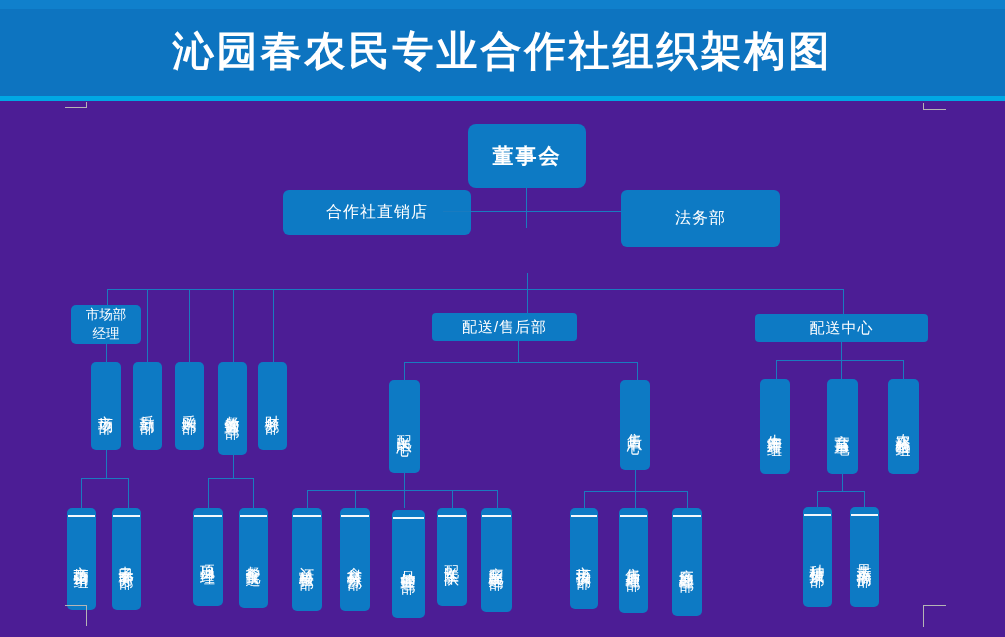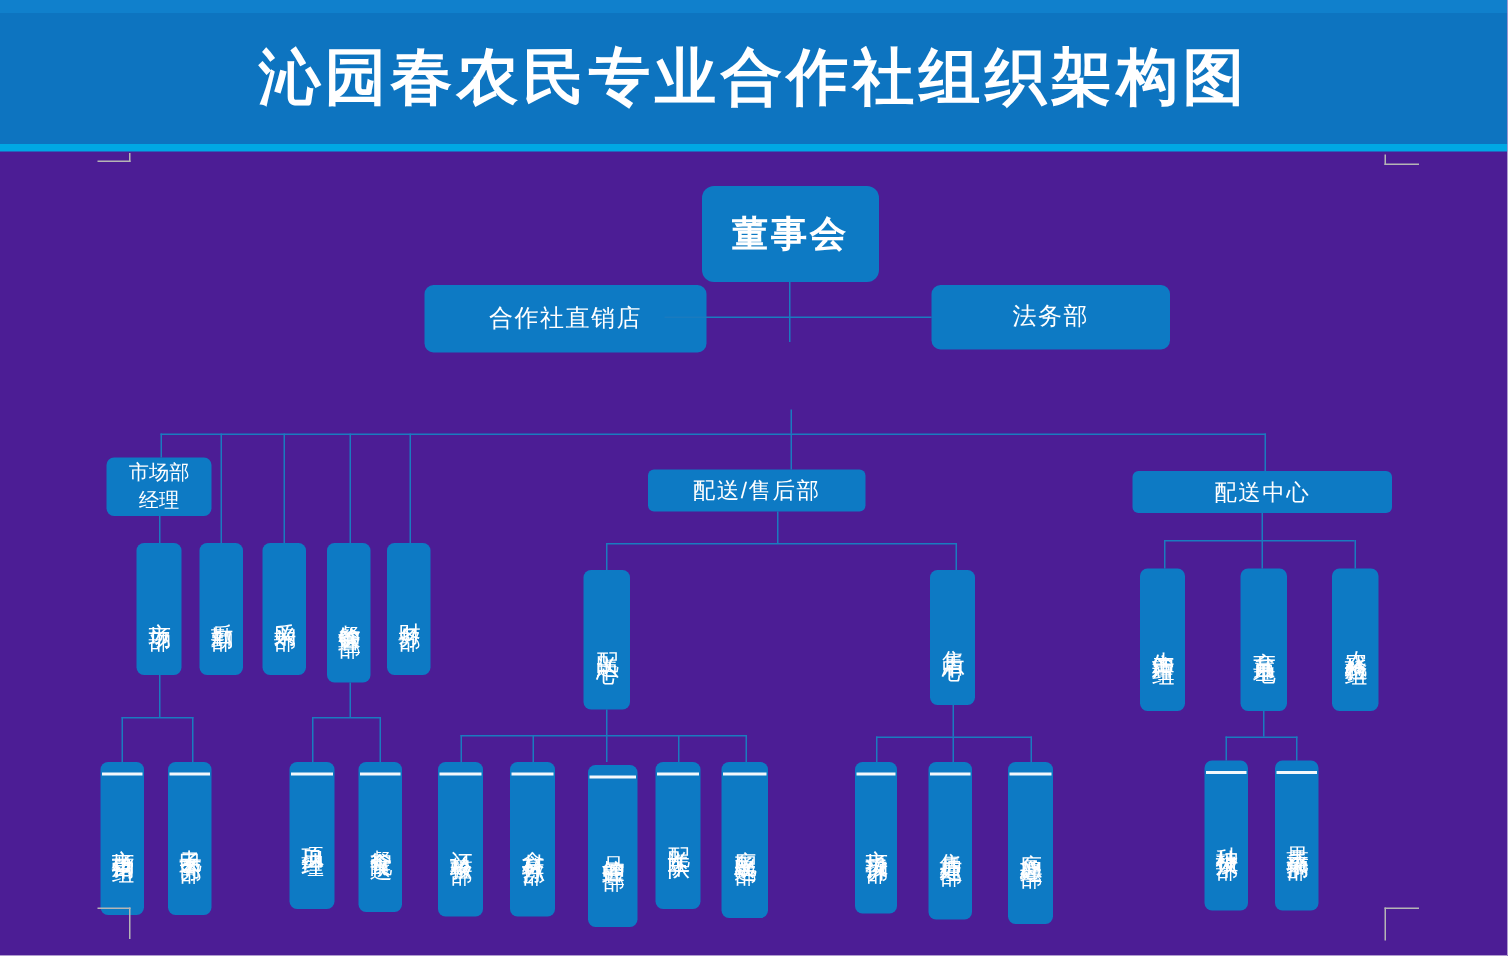--- a/index.html
+++ b/index.html
@@ -21,21 +21,21 @@
   #accent-strip{
     position:absolute;left:0;top:96px;width:1005px;height:5px;background:#00a8e4;
   }
   
   .node{
     position:absolute;background:#0d7ac4;border-radius:6px;color:#ffffff;
     display:flex;align-items:center;justify-content:center;text-align:center;
     box-sizing:border-box;
   }
   .node .nl{display:block;}
-  .node.big{font-size:24px;font-weight:600;letter-spacing:2px;border-radius:8px;}
+  .node.big{font-size:21px;font-weight:600;letter-spacing:2px;border-radius:8px;}
   .node.wide{font-size:16px;letter-spacing:1px;}
   .node.bar{font-size:15px;letter-spacing:1px;border-radius:4px;}
   .node.two{font-size:13.5px;line-height:1.35;border-radius:5px;padding:4px 11px;}
   .node.v{border-radius:5px;font-size:15px;}
   .node.v .nl{
     writing-mode:vertical-rl;text-orientation:upright;letter-spacing:2px;
     line-height:1;
   }
   
   .node.cap::before{
@@ -56,21 +56,21 @@
   </div>
   <div id="accent-strip"></div>
 
   <div class="node big" style="left:468px;top:124px;width:118px;height:64px;">
     <span class="nl">董事会</span>
   </div>
 
   <div class="node wide" style="left:283px;top:190px;width:188px;height:45px;">
     <span class="nl">合作社直销店</span>
   </div>
-  <div class="node wide" style="left:621px;top:190px;width:159px;height:43px;">
+  <div class="node wide" style="left:621px;top:190px;width:159px;height:57px;">
     <span class="nl">法务部</span>
   </div>
 
   <div class="node two" style="left:71px;top:305px;width:70px;height:39px;">
     <span class="nl">市场部经理</span>
   </div>
   <div class="node bar" style="left:432px;top:313px;width:145px;height:28px;">
     <span class="nl">配送/售后部</span>
   </div>
   <div class="node bar" style="left:755px;top:314px;width:173px;height:28px;">

